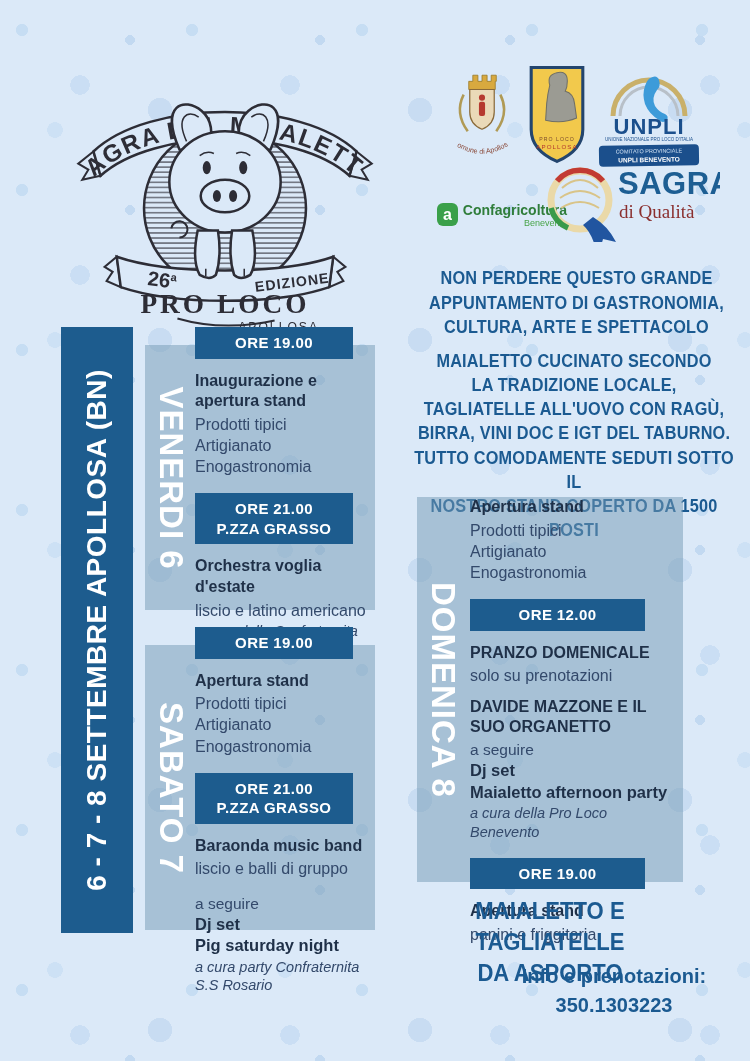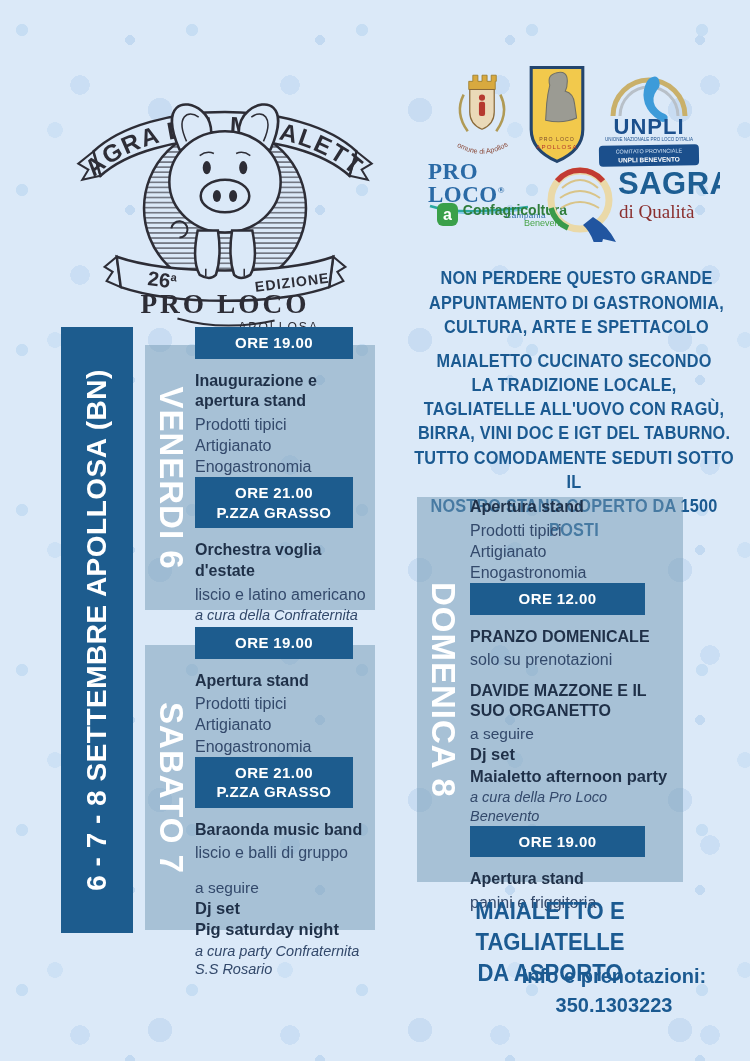--- a/index.html
+++ b/index.html
@@ -47,21 +47,21 @@
   .panel{position:absolute;background:rgba(115,153,180,0.5);}
   .panel-venerdi{left:145px;top:345px;width:230px;height:265px;}
   .panel-sabato{left:145px;top:645px;width:230px;height:285px;}
   .panel-domenica{left:417px;top:497px;width:266px;height:385px;}
   .day-label{position:absolute;left:0;top:0;bottom:0;width:52px;display:flex;align-items:center;justify-content:center;}
   .day-label span{transform:rotate(90deg);white-space:nowrap;color:#fff;font-weight:800;font-size:33px;letter-spacing:1px;}
   .panel-content{position:absolute;left:50px;top:0;right:5px;}
   .panel-domenica .panel-content{left:53px;right:8px;}
   .timebar{background:#1d5c8e;color:#fff;font-weight:bold;text-align:center;
            padding:6px 4px;font-size:15px;letter-spacing:.4px;line-height:1.3;
-           width:158px;margin-top:0;margin-bottom:12px;}
+           width:158px;margin-top:16px;margin-bottom:12px;}
   .panel-domenica .timebar{width:175px;}
   .timebar.first{margin-top:-18px;}
   .ev-title{font-weight:700;color:#1f3048;font-size:16px;line-height:1.3;margin-bottom:2px;}
   .ev-lines{color:#33496b;font-size:16px;line-height:1.32;}
   .ev-title2{font-weight:800;color:#1f3048;font-size:16px;line-height:1.3;margin-top:10px;}
   .ev-after{margin-top:14px;color:#33496b;font-size:15.5px;line-height:1.3;}
   .ev-after.tight{margin-top:2px;}
   .ev-after-bold{font-weight:800;color:#1f3048;font-size:16.5px;line-height:1.3;}
   .ev-note{font-style:italic;color:#33496b;font-size:14.5px;line-height:1.3;margin-top:1px;}
   
@@ -161,28 +161,20 @@
     <path d="M58,12 q7,-4 9,2 q2,6 -2,10 q-6,8 -2,16 q4,6 10,8 q4,2 2,6 q-4,4 -8,0 q-10,-6 -14,-16 q-3,-10 0,-18 q2,-6 5,-8 Z" fill="#3d9bd9"></path>
     <text x="57" y="68" text-anchor="middle" font-size="22" font-weight="800" letter-spacing="1" fill="#1b4f8c">UNPLI</text>
     <text x="57" y="75" text-anchor="middle" font-size="4.5" fill="#1b4f8c">UNIONE NAZIONALE PRO LOCO D'ITALIA</text>
     <g transform="rotate(-1 57 90)">
       <rect x="7" y="79" width="100" height="21" rx="4" fill="#1b4f8c"></rect>
       <text x="57" y="87" text-anchor="middle" font-size="5.5" fill="#cfe0f2">COMITATO PROVINCIALE</text>
       <text x="57" y="96" text-anchor="middle" font-size="6.5" font-weight="bold" fill="#ffffff">UNPLI BENEVENTO</text>
     </g>
   </svg>
 
-  <div class="partner lg-plc">
-    <span class="plc-main"><span>PRO LOCO</span><sup>®</sup></span>
-    <svg class="plc-swoosh" width="104" height="10" viewBox="0 0 104 10">
-      <path d="M2,2 q30,10 98,1" stroke="#2ba8a0" stroke-width="2.5" fill="none"></path>
-      <path d="M14,6 q24,7 80,0" stroke="#7fc8e8" stroke-width="1.5" fill="none"></path>
-    </svg>
-    <span class="plc-sub">Campania</span>
-  </div>
 
   <div class="partner lg-conf">
     <div class="conf-icon">a</div>
     <div class="conf-texts">
       <div class="conf-name">Confagricoltura</div>
       <div class="conf-sub">Benevento</div>
     </div>
   </div>
 
   <svg class="partner lg-sagra" viewBox="0 0 182 86">

